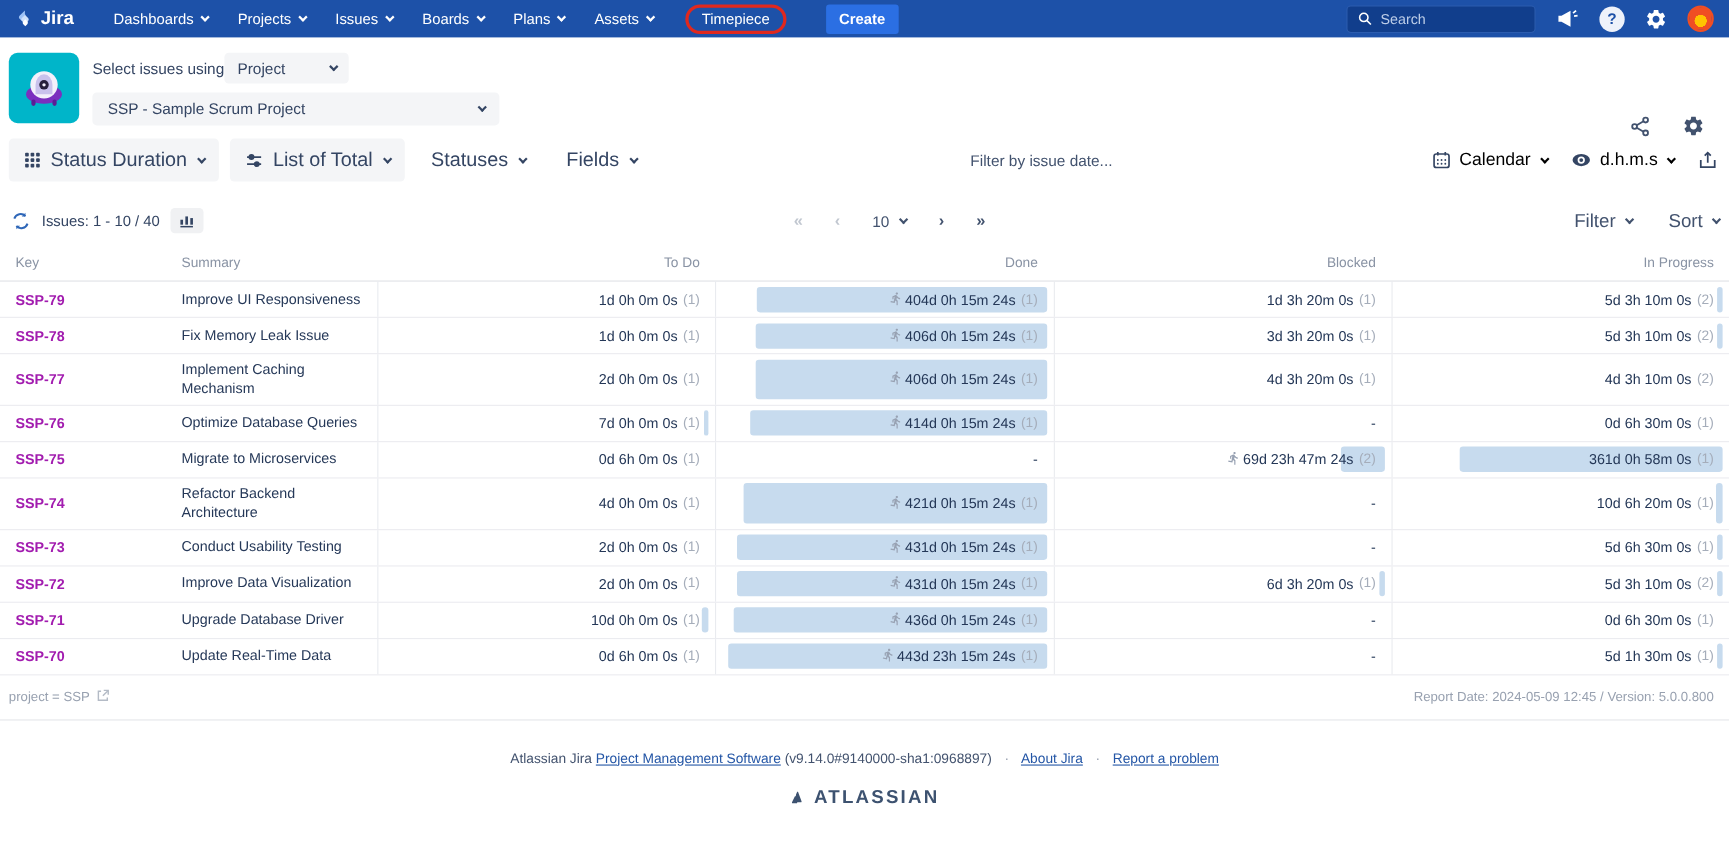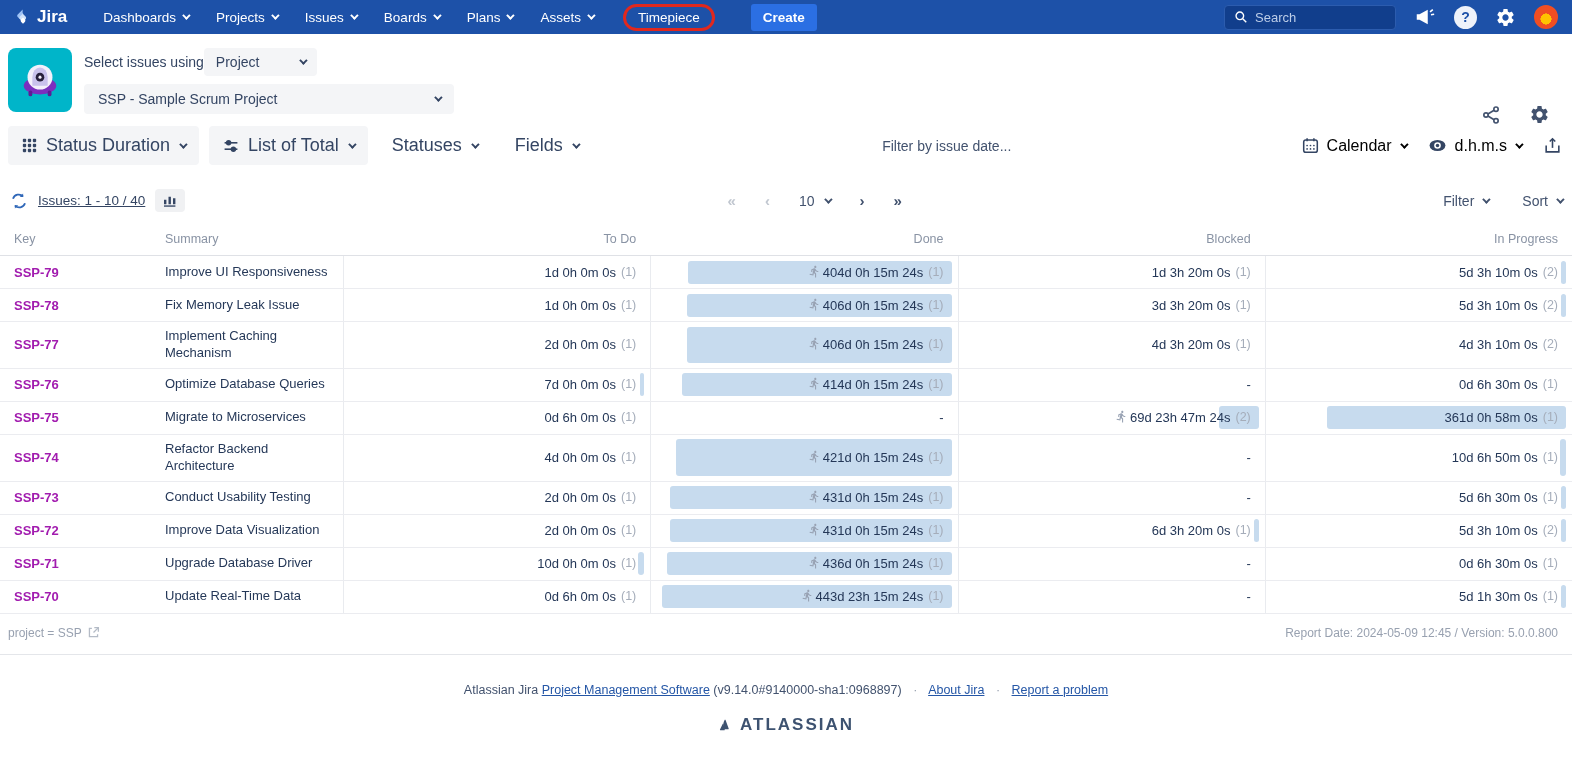--- a/index.html
+++ b/index.html
@@ -33,27 +33,27 @@
   .toolbar { display:flex; align-items:center; padding:6px 10px 10px 8px; }
   .tb-left, .tb-right { display:flex; align-items:center; gap:10px; }
   .tb-btn { display:flex; align-items:center; gap:9px; background:#f4f5f7; border:none; border-radius:4px; padding:9px 14px; font-size:18px; color:#344563; cursor:pointer; font-family:inherit; }
   .tb-plain { background:transparent; }
   .tb-center { flex:1; text-align:center; font-size:14px; color:#42526e; cursor:text; }
   .tb-right { margin-left:auto; gap:22px; }
   .ic { display:inline-flex; align-items:center; }
 
   
   .pagerow { display:flex; align-items:center; padding:14px 10px 12px 10px; }
-  .issues-grp { display:flex; align-items:center; gap:10px; font-size:13.5px; color:#344563;text-decoration:underline; }
+  .issues-grp { display:flex; align-items:center; gap:10px; font-size:13.5px; color:#344563; }
   .chart-btn { background:#f0f1f3; border:none; border-radius:4px; padding:4px 7px; cursor:pointer; display:flex; }
   .pag-center { flex:1; display:flex; align-items:center; justify-content:center; gap:30px; font-size:14px; color:#42526e; }
   .pag-arrow { cursor:pointer; font-size:15px; font-weight:bold; letter-spacing:-1px; }
   .pag-disabled { color:#c1c7d0; }
   .pagesize { display:flex; align-items:center; gap:9px; cursor:pointer; }
-  .fs-grp { display:flex; align-items:center; gap:34px; font-size:14px; color:#42526e; }
+  .fs-grp { display:flex; align-items:center; gap:34px; font-size:17px; color:#42526e; }
   .fs-item { display:flex; align-items:center; gap:8px; cursor:pointer;justify-content:space-between; }
 
   
   .tbl { width:100%; }
   .thead, .trow { display:grid; grid-template-columns:165px 178px 1fr 1fr 1fr 1fr; }
   .thead { border-bottom:1px solid #dfe1e6; }
   .th { font-size:12.5px; color:#8993a4; padding:8px 14px 9px 14px; }
   .th.right { text-align:right; }
   .trow { border-bottom:1px solid #ebecf0; min-height:33px; }
   .td { display:flex; align-items:center; font-size:13px; }
@@ -536,21 +536,21 @@
           </span>
         </div>
         <div class="td dur-cell">
           <span class="cellc">
             <span class="dur">-</span>
           </span>
         </div>
         <div class="td dur-cell">
           <div class="bar" style="width: 2%;"></div>
           <span class="cellc">
-            <span class="dur">10d 6h 50m 0s</span>
+            <span class="dur">10d 6h 20m 0s</span>
             <span class="cnt">(1)</span>
           </span>
         </div>
       </div>
       <div class="trow">
         <div class="td td-key">
           <a href="#">SSP-73</a>
         </div>
         <div class="td td-sum">Conduct Usability Testing</div>
         <div class="td dur-cell">

